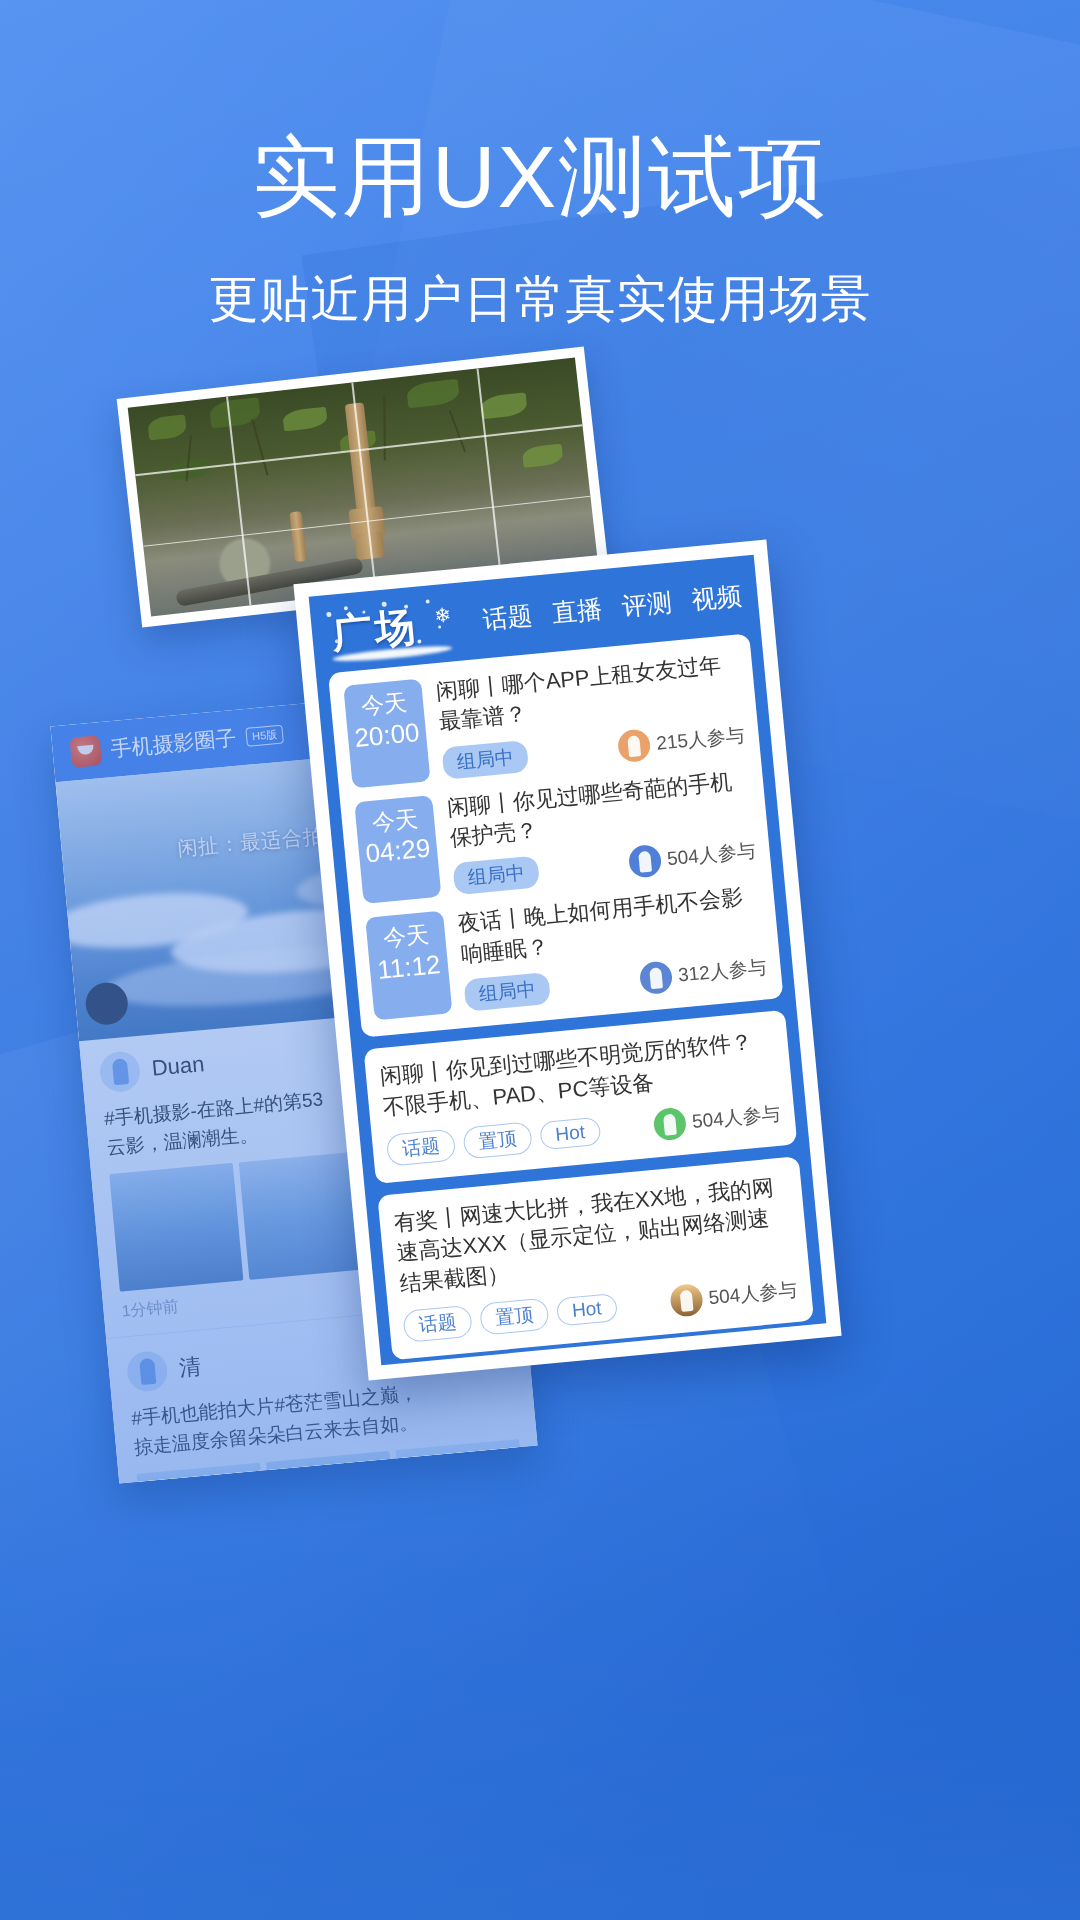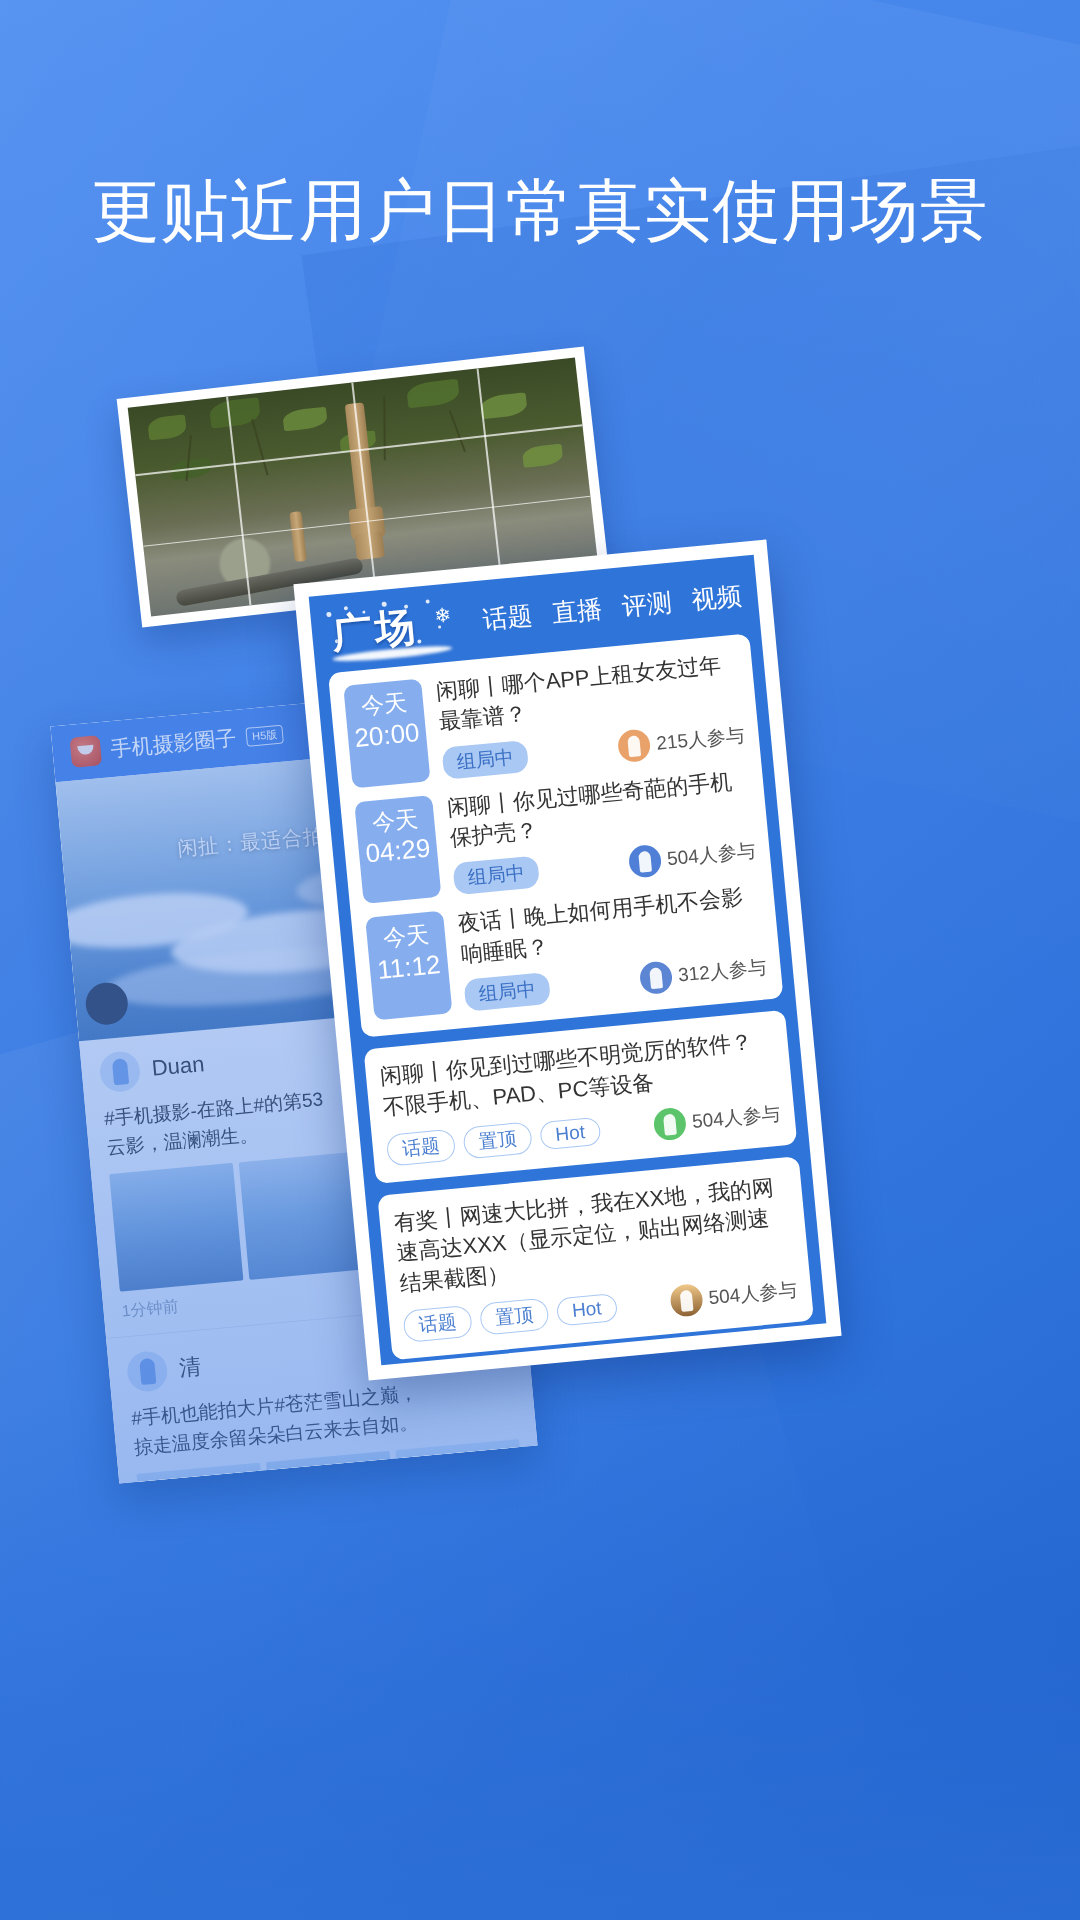--- a/index.html
+++ b/index.html
@@ -28,21 +28,21 @@
        transform:rotate(12deg); }
   .f3{ left:380px; top:180px; width:1000px; height:1200px;
        background:linear-gradient(155deg,rgba(30,95,200,.16),rgba(30,95,200,0) 55%);
        transform:rotate(-8deg); }
   .f4{ left:0; bottom:0; width:1080px; height:520px;
        background:linear-gradient(0deg,rgba(25,88,195,.28),rgba(25,88,195,0)); }
 
   
   #headline{ position:absolute; left:0; top:128px; width:1080px; text-align:center; z-index:6; }
   #title{ color:#fff; font-size:88px; line-height:1.12; letter-spacing:2px; font-weight:400; }
-  #subtitle{ color:#fff; font-size:68px; line-height:1.2; margin-top:42px; letter-spacing:1px; font-weight:400; }
+  #subtitle{ color:#fff; font-size:50px; line-height:1.2; margin-top:42px; letter-spacing:1px; font-weight:400; }
 
   
   #photo-card{
     position:absolute; left:128px; top:372px; width:470px; height:230px;
     background:#fff; padding:10px;
     transform:rotate(-6.4deg);
     box-shadow:0 16px 34px rgba(12,50,120,.30);
     z-index:2;
   }
   #photo-inner{
@@ -164,20 +164,21 @@
 <body>
 
 <div id="bg">
   <div class="facet f1"></div>
   <div class="facet f2"></div>
   <div class="facet f3"></div>
   <div class="facet f4"></div>
 </div>
 
 <div id="headline">
+  <div id="title">实用UX测试项</div>
   <div id="subtitle">更贴近用户日常真实使用场景</div>
 </div>
 
 <div id="photo-card">
   <div id="photo-inner">
     <div class="leaf" style="left:4%;top:6%;width:38px;height:22px;"></div>
     <div class="leaf" style="left:18%;top:2%;width:50px;height:26px;background:#4c6a2c;"></div>
     <div class="leaf" style="left:34%;top:10%;width:44px;height:20px;background:#6a8a3c;"></div>
     <div class="leaf" style="left:62%;top:4%;width:52px;height:24px;background:#52722f;"></div>
     <div class="leaf" style="left:78%;top:14%;width:46px;height:22px;background:#6d8d3f;"></div>

